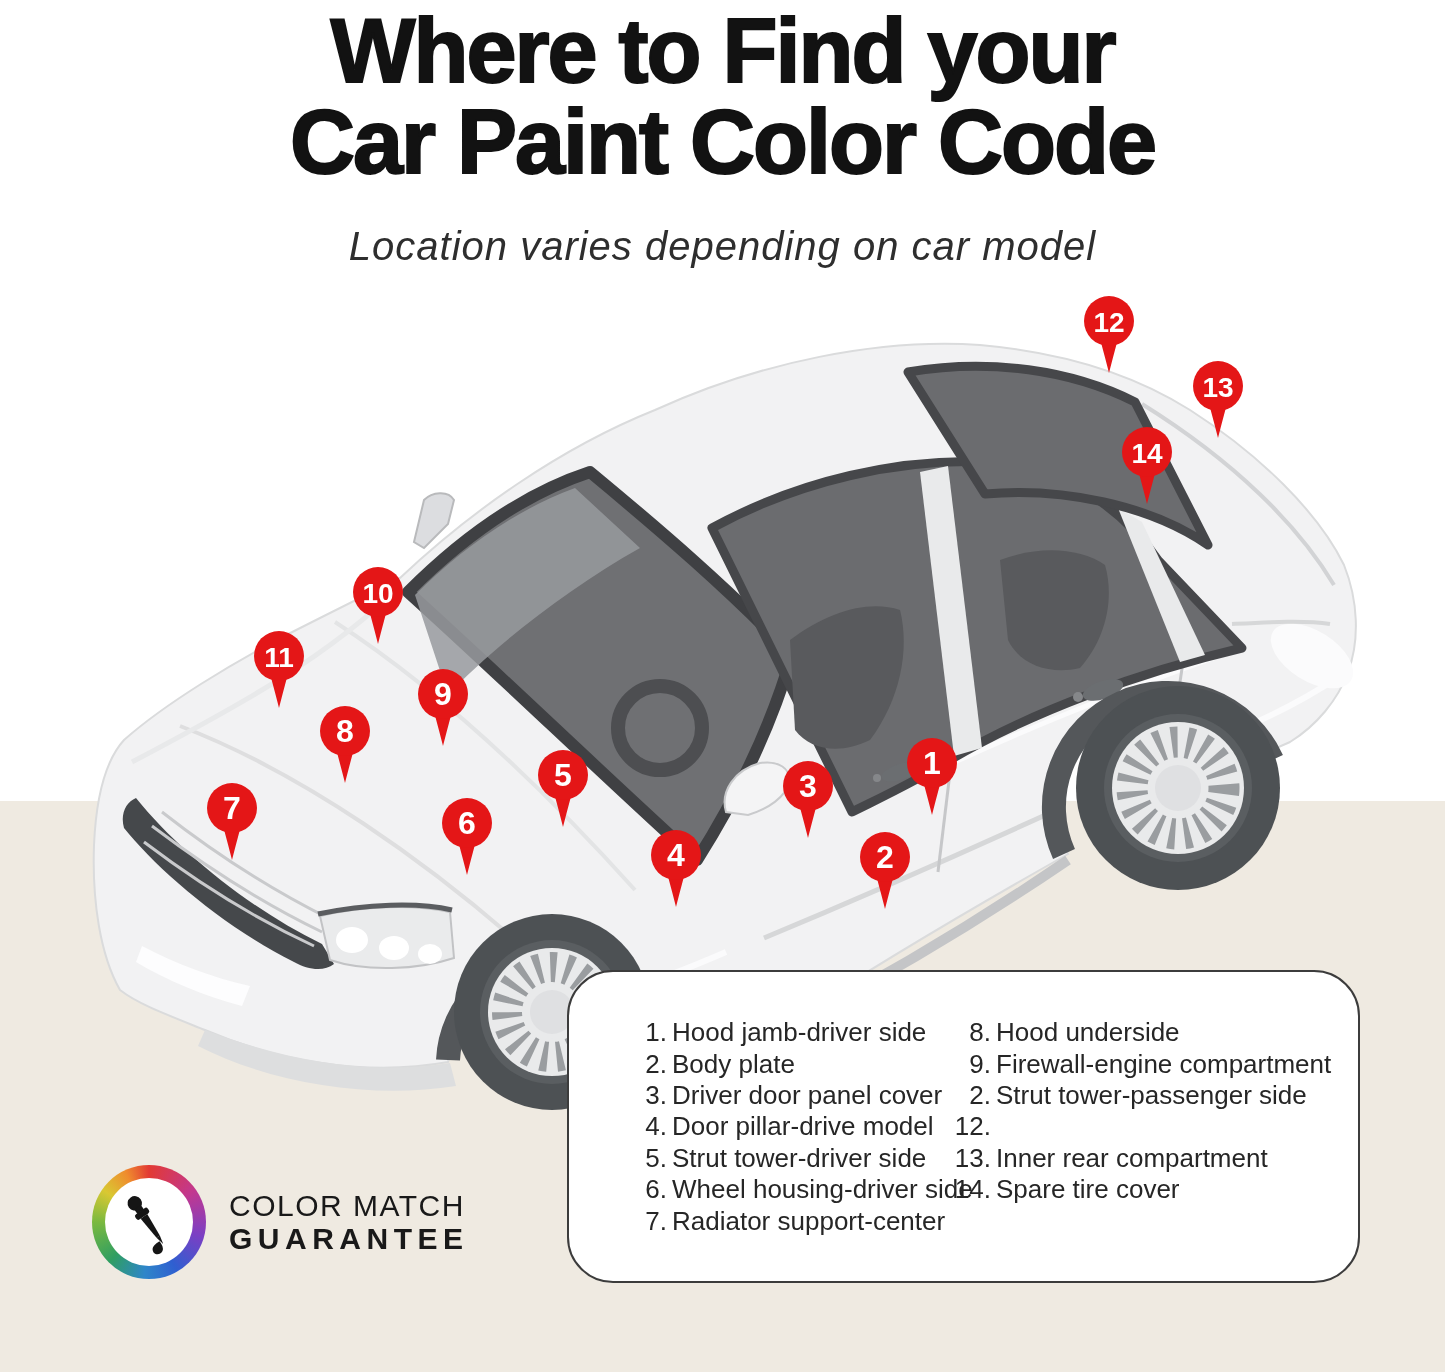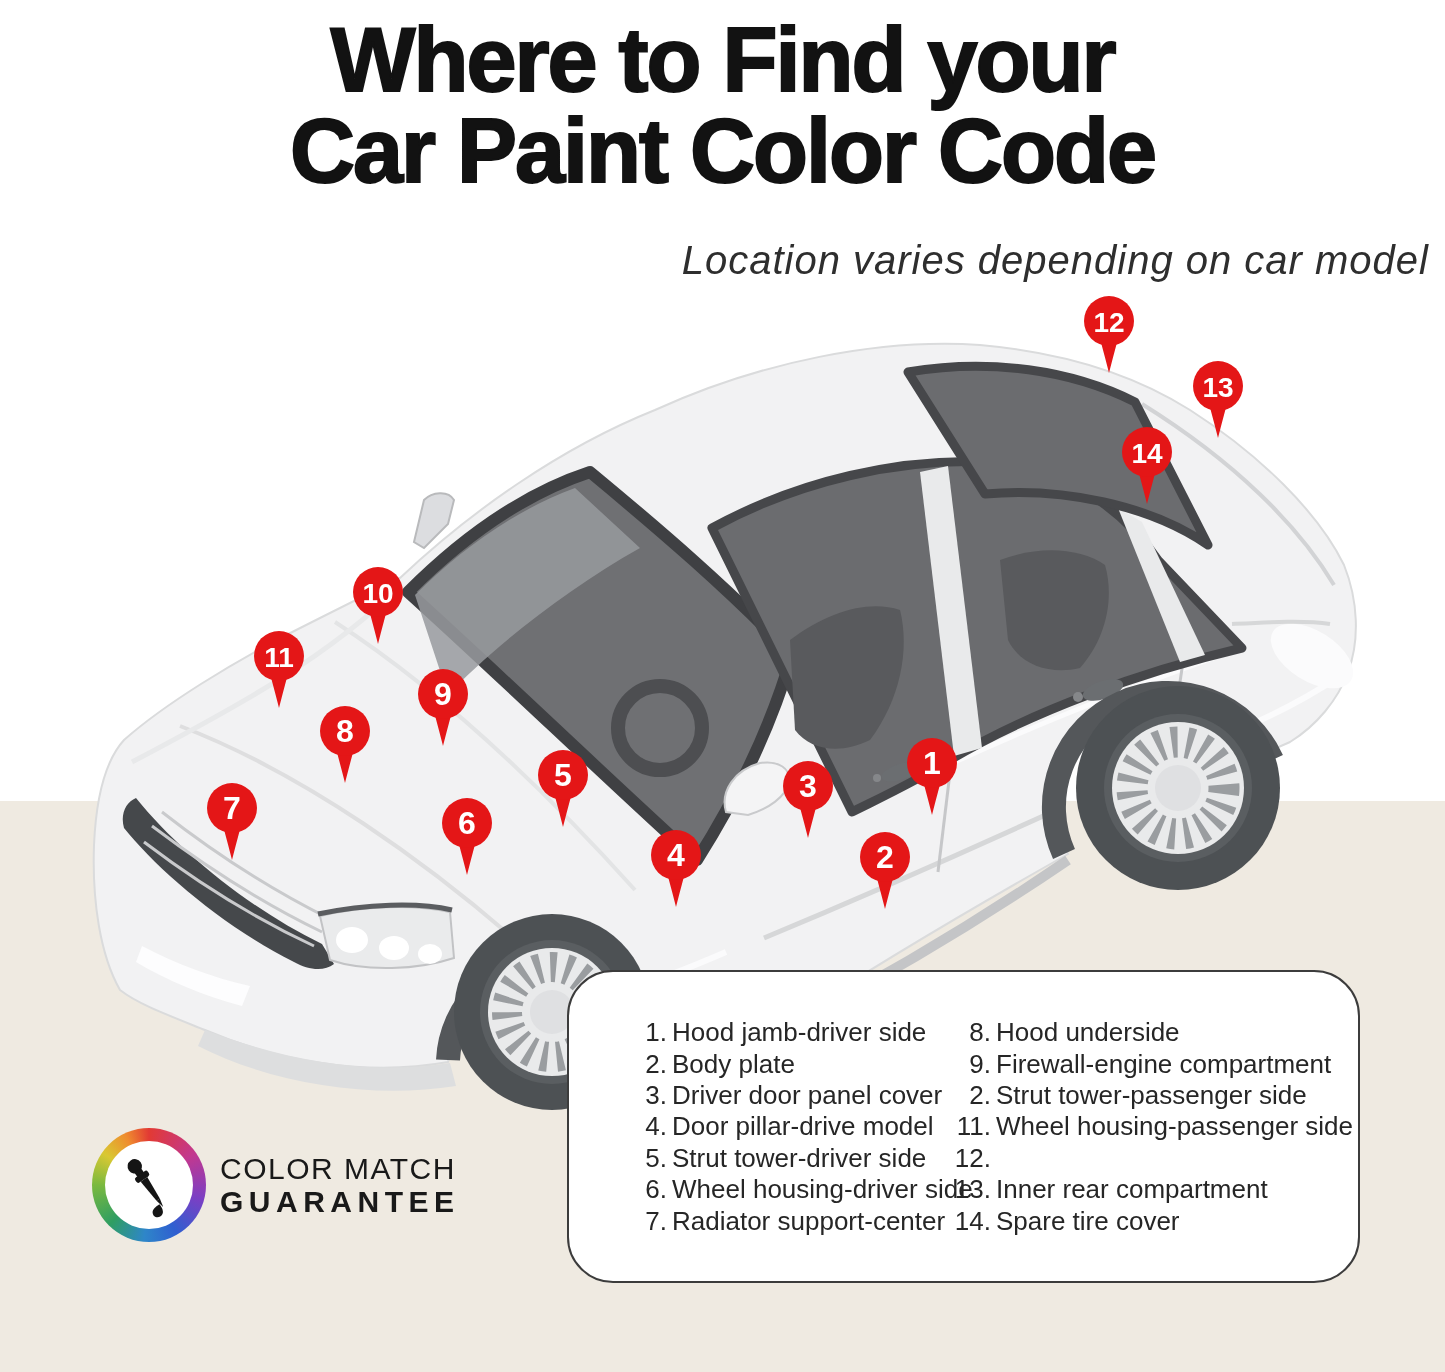--- a/index.html
+++ b/index.html
@@ -16,43 +16,43 @@
   .legend{position:absolute;left:567px;top:970px;width:793px;height:313px;box-sizing:border-box;
           background:#ffffff;border:2px solid #3c3c3c;border-radius:46px;z-index:3;
           display:flex;padding:45px 10px 0 66px;}
   .legend ol{list-style:none;margin:0;padding:0;}
   .legend .col1{width:312px;}
   .legend .col2{width:392px;}
   .legend li{display:flex;align-items:center;height:31.4px;font-size:26px;color:#262626;white-space:nowrap;}
   .legend .num{text-align:right;margin-right:5px;flex:none;}
   .col1 .num{width:32px;}
   .col2 .num{width:44px;}
-  .badge{position:absolute;left:92px;top:1128px;display:flex;align-items:center;gap:14px;z-index:3;}
+  .badge{position:absolute;left:92px;top:1165px;display:flex;align-items:center;gap:23px;z-index:3;}
   .badge-ring{width:114px;height:114px;border-radius:50%;display:flex;align-items:center;justify-content:center;
      background:conic-gradient(from 0deg,#e23a34,#c2388f 55deg,#7b3fc4 105deg,#2f5fd0 150deg,#2e86c9 185deg,
                 #2f9e62 225deg,#7ab93f 270deg,#d9c832 305deg,#ef8c2e 335deg,#e23a34 360deg);}
   .badge-inner{width:88px;height:88px;border-radius:50%;background:#ffffff;display:flex;
                align-items:center;justify-content:center;}
   .badge-text{color:#191919;font-size:30px;line-height:33px;}
   .badge-line1{letter-spacing:1.5px;}
   .badge-line2{font-weight:bold;letter-spacing:5.5px;}
 </style>
 </head>
 <body>
 
 <div class="page">
 
   <div class="ground" style="background: rgb(239, 234, 225);"></div>
 
   <header>
-    <h1 class="title" style="margin:13px;">
+    <h1 class="title" style="margin:4px;">
       <div>Where to Find your</div>
       <div>Car Paint Color Code</div>
     </h1>
-    <p class="subtitle" style="margin:16px;text-align:right;">Location varies depending on car model</p>
+    <p class="subtitle" style="margin:2px;">Location varies depending on car model</p>
   </header>
 
   <svg class="car" width="1445" height="1372" viewBox="0 0 1445 1372">
     <g>
 
       <path d="M 120,990 C 100,955 92,900 94,845 C 96,800 104,762 124,740
            C 160,708 230,662 320,618 L 400,578
            C 470,512 560,448 655,410 C 760,362 880,338 980,345
            C 1060,352 1130,372 1190,410 C 1260,455 1318,512 1344,565
            C 1358,600 1360,640 1348,672 C 1338,700 1316,726 1290,742 L 1272,750
@@ -261,24 +261,20 @@
           <span class="num">8.</span>
           <span class="lab">Hood underside</span>
         </li>
         <li>
           <span class="num">9.</span>
           <span class="lab">Firewall-engine compartment</span>
         </li>
         <li>
           <span class="num">2.</span>
           <span class="lab">Strut tower-passenger side</span>
-        </li>
-        <li>
-          <span class="num">11.</span>
-          <span class="lab">Wheel housing-passenger side</span>
         </li>
         <li>
           <span class="num">12.</span>
         </li>
         <li>
           <span class="num">13.</span>
           <span class="lab">Inner rear compartment</span>
         </li>
         <li>
           <span class="num">14.</span>

